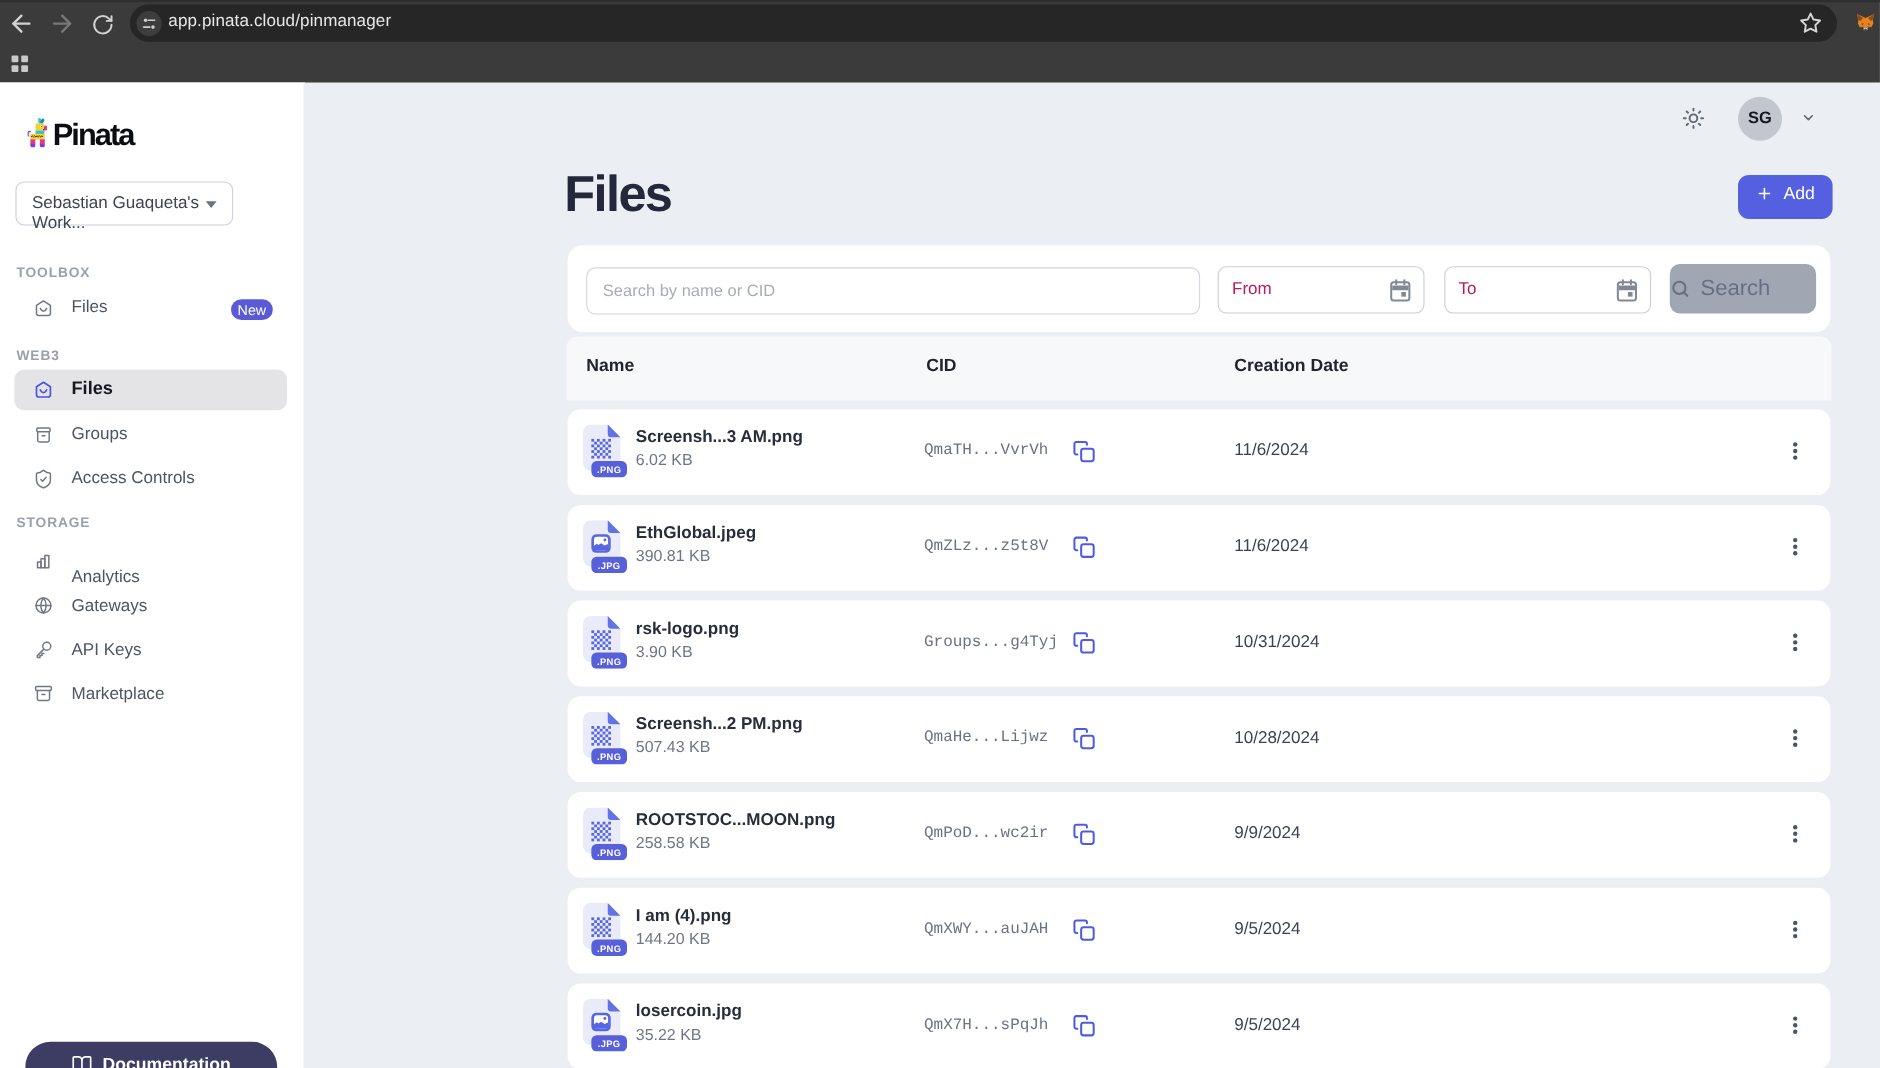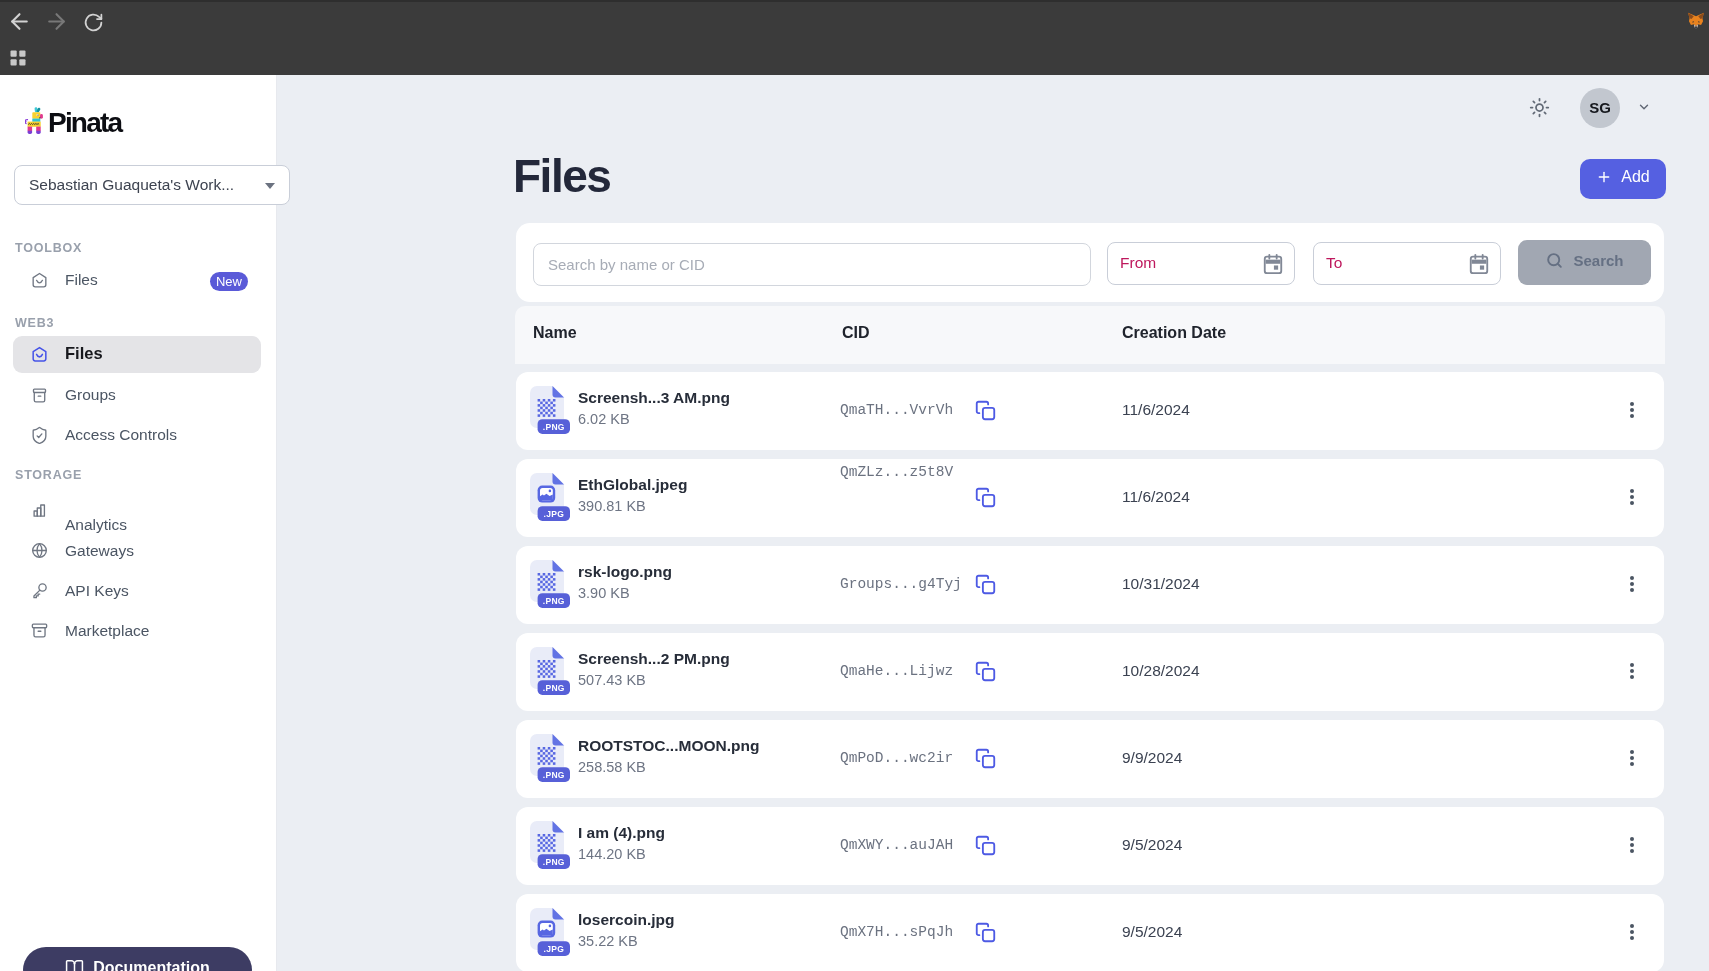--- a/index.html
+++ b/index.html
@@ -4,21 +4,21 @@
 * { margin:0; padding:0; box-sizing:border-box; }
 html,body { width:1709px; height:971px; overflow:hidden; font-family:"Liberation Sans", sans-serif; background:#ebeef3; }
 .abs { position:absolute; }
 #chrome { position:absolute; left:0; top:0; width:1709px; height:75px; background:#3b3b3b; border-top:2px solid #2e2e2e; }
 #pill { position:absolute; left:118px; top:2px; width:1552px; height:34px; border-radius:17px; background:#262626; }
 #tune { position:absolute; left:6px; top:5.5px; width:23px; height:23px; border-radius:50%; background:#3d3d3d; }
 #url { position:absolute; left:35px; top:0; height:34px; line-height:31px; color:#e8e8e8; font-size:15.5px; font-weight:500; letter-spacing:0.1px; }
 .navic { position:absolute; top:7px; }
 #side { position:absolute; left:0; top:75px; width:277px; height:896px; background:#ffffff; border-right:1px solid #e7e9ee; }
 #logotxt { position:absolute; left:48px; top:107px; font-size:28px; font-weight:800; color:#0c0d12; letter-spacing:-1.8px; }
-#wsel { position:absolute; left:14px; top:165px; width:276px; height:40px; border:1px solid #c9ced8; border-radius:8px; background:#fff; }
+#wsel { position:absolute; left:14px; top:165px; width:198px; height:40px; border:1px solid #c9ced8; border-radius:8px; background:#fff; }
 #wsel span { position:absolute; left:14px; top:10px; font-size:15.5px; color:#3d4350; }
 #wsel .caret { position:absolute; right:14px; top:17px; width:0; height:0; border-left:5.5px solid transparent; border-right:5.5px solid transparent; border-top:6.5px solid #6b7280; }
 .slabel { position:absolute; left:15px; font-size:12.5px; font-weight:700; color:#99a0ac; letter-spacing:0.8px; }
 .ntxt { left:65px; font-size:15.5px; color:#4b5563; }
 #selrow { position:absolute; left:13px; top:336px; width:248px; height:37px; border-radius:9px; background:#e4e4e7; }
 #seltxt { left:65px; top:344px; font-size:16.5px; font-weight:700; color:#17181d; }
 #newb { position:absolute; left:210px; top:272px; width:38px; height:19px; border-radius:10px; background:#5a5ad8; color:#fff; font-size:13px; text-align:center; line-height:19px; }
 #docbtn { position:absolute; left:23px; top:947px; width:229px; height:46px; border-radius:24px; background:#3d3c63; color:#fff; }
 #docbtn .in { position:absolute; left:0; right:0; top:11px; text-align:center; font-size:16px; font-weight:700; }
 #docbtn svg { vertical-align:-4px; margin-right:9px; }
@@ -27,21 +27,21 @@
 #addbtn { position:absolute; left:1580px; top:159px; width:86px; height:40px; border-radius:10px; background:#5560e1; color:#fff; }
 #addbtn .in { position:absolute; left:0; right:0; top:9px; text-align:center; font-size:16px; font-weight:500; }
 #addbtn svg { vertical-align:-3px; margin-right:9px; }
 #scard { position:absolute; left:516px; top:223px; width:1148px; height:79px; border-radius:14px; background:#fff; }
 #sinput { position:absolute; left:533px; top:243px; width:558px; height:43px; border:1px solid #d2d6dd; border-radius:8px; }
 #sinput span { position:absolute; left:14px; top:12px; font-size:15px; color:#a7acb6; }
 .dfield { position:absolute; top:242px; width:188px; height:43px; border:1px solid #c9ced8; border-radius:8px; }
 .dfield span { position:absolute; left:12px; top:11px; font-size:15.5px; color:#be185d; }
 .dfield svg { position:absolute; right:10px; top:10px; }
 #sbtn { position:absolute; left:1518px; top:240px; width:133px; height:45px; border-radius:9px; background:#a1a7b2; }
-#sbtn .in { position:absolute; left:0; right:0; top:11px; text-align:center; font-size:15px; font-weight:700; color:#657083; }
+#sbtn .in { position:absolute; left:0; right:0; top:11px; font-size:20px; font-weight:400; color:#657083; }
 #sbtn svg { vertical-align:-4px; margin-right:9px; }
 #thead { position:absolute; left:515px; top:306px; width:1150px; height:58px; background:#f7f8fa; border-radius:10px 10px 0 0; }
 .th { position:absolute; top:324px; font-size:16px; font-weight:700; color:#20242d; }
 .rowcard { position:absolute; left:516px; width:1148px; height:78px; border-radius:12px; background:#fff; }
 .fname { left:578px; font-size:15.5px; font-weight:600; color:#272d39; }
 .fsize { left:578px; font-size:14.5px; color:#6e7584; }
 .fcid { left:840px; font-family:"Liberation Mono", monospace; font-size:14.5px; color:#6b7280; }
 .fdate { left:1122px; font-size:15.5px; color:#3b4251; }
 .fdots { left:1628px; width:8px; }
 .fdots i { display:block; width:4px; height:4px; border-radius:50%; background:#4b5563; margin:0 auto 2.2px; }
@@ -53,20 +53,32 @@
       <path d="m12 19-7-7 7-7"></path>
     </svg>
   <svg class="navic" width="25" height="25" viewBox="0 0 24 24" fill="none" stroke="#787878" stroke-width="2" stroke-linecap="round" stroke-linejoin="round" style="left:44px">
       <path d="M5 12h14"></path>
       <path d="m12 5 7 7-7 7"></path>
     </svg>
   <svg class="navic" width="21" height="21" viewBox="0 0 24 24" fill="none" stroke="#d2d2d2" stroke-width="2" stroke-linecap="round" stroke-linejoin="round" style="left:83px;top:9.5px">
       <path d="M21 12a9 9 0 1 1-2.64-6.36L21 8"></path>
       <path d="M21 3v5h-5"></path>
     </svg>
+  <div id="pill">
+    <div id="tune"><svg width="15" height="15" viewBox="0 0 24 24" fill="none" stroke="#cfcfcf" stroke-width="2.4" stroke-linecap="round" style="margin:4px">
+          <circle cx="7" cy="7" r="2.6" fill="#cfcfcf" stroke="none"></circle>
+          <path d="M11 7h9"></path>
+          <path d="M4 17h9"></path>
+          <circle cx="17.7" cy="17" r="2.6" fill="#cfcfcf" stroke="none"></circle>
+        </svg></div>
+    <div id="url">app.pinata.cloud/pinmanager</div>
+    <svg style="position:absolute;right:13px;top:5.5px" width="22" height="22" viewBox="0 0 24 24" fill="none" stroke="#d6d6d6" stroke-width="1.9" stroke-linejoin="round">
+        <path d="M12 2.6 l2.9 5.9 6.5 0.95 -4.7 4.6 1.1 6.5 L12 17.5 l-5.8 3.05 1.1-6.5 -4.7-4.6 6.5-0.95 Z"></path>
+      </svg>
+  </div>
   <svg style="position:absolute;left:1687px;top:10px" width="18" height="17" viewBox="0 0 32 30">
 <polygon points="16,7.5 2,1 4.5,11 3.5,16.5 7,23 12.5,21.5 16,25 19.5,21.5 25,23 28.5,16.5 27.5,11 30,1" fill="#e8821e"></polygon>
 <polygon points="2,1 12,7.5 8,12.5 4.5,11" fill="#8a4c1c"></polygon>
 <polygon points="30,1 20,7.5 24,12.5 27.5,11" fill="#8a4c1c"></polygon>
 <polygon points="9,17.5 12.5,16 11,19" fill="#2b2f3a"></polygon>
 <polygon points="23,17.5 19.5,16 21,19" fill="#2b2f3a"></polygon>
 <polygon points="12.5,21.5 16,25 19.5,21.5 19,27 16,29 13,27" fill="#dcc8ba"></polygon>
 <ellipse cx="16" cy="27.2" rx="2.6" ry="1.8" fill="#3a3f49"></ellipse>
 </svg>
   <svg style="position:absolute;left:10px;top:48px" width="16" height="16" viewBox="0 0 16 16" fill="#c9c9c9">
@@ -260,21 +272,21 @@
       <path d="M22.5 0 L34 11.5 L25.5 11.5 A3 3 0 0 1 22.5 8.5 Z" fill="#6273e4"></path>
       <rect x="7.6" y="12.6" width="17.6" height="17" rx="4.6" fill="#5767e2"></rect>
       <rect x="10" y="15" width="12.8" height="12.2" rx="2.6" fill="#fff"></rect>
       <circle cx="19.9" cy="17.9" r="1.3" fill="#5767e2"></circle>
       <path d="M10 23.2 L12.6 21.4 L14 22.4 L16.4 20.8 L19.6 23 L22.8 21.6 L22.8 27.2 L10 27.2 Z" fill="#5767e2"></path>
       <rect x="7.6" y="33.2" width="32.4" height="14.8" rx="4.8" fill="#5760d8"></rect>
       <text x="23.8" y="44.1" font-family="Liberation Sans, sans-serif" font-size="8.5" font-weight="bold" fill="#fff" text-anchor="middle" letter-spacing="0.3">.JPG</text>
     </svg></div>
 <div class="abs fname" style="top:476px">EthGlobal.jpeg</div>
 <div class="abs fsize" style="top:498px">390.81 KB</div>
-<div class="abs fcid" style="top:464px">QmZLz...z5t8V</div>
+<div class="abs fcid" style="top:489px">QmZLz...z5t8V</div>
 <div class="abs" style="left:975px;top:487px"><svg width="21" height="21" viewBox="0 0 24 24" fill="none" stroke="#4d5ae4" stroke-width="2.1" stroke-linecap="round" stroke-linejoin="round">
       <rect x="9" y="9" width="13" height="13" rx="2.5"></rect>
       <path d="M5 15H4a2 2 0 0 1-2-2V4a2 2 0 0 1 2-2h9a2 2 0 0 1 2 2v1"></path>
     </svg></div>
 <div class="abs fdate" style="top:488px">11/6/2024</div>
 <div class="abs fdots" style="top:489px">
     <i></i>
     <i></i>
     <i></i>
   </div>

